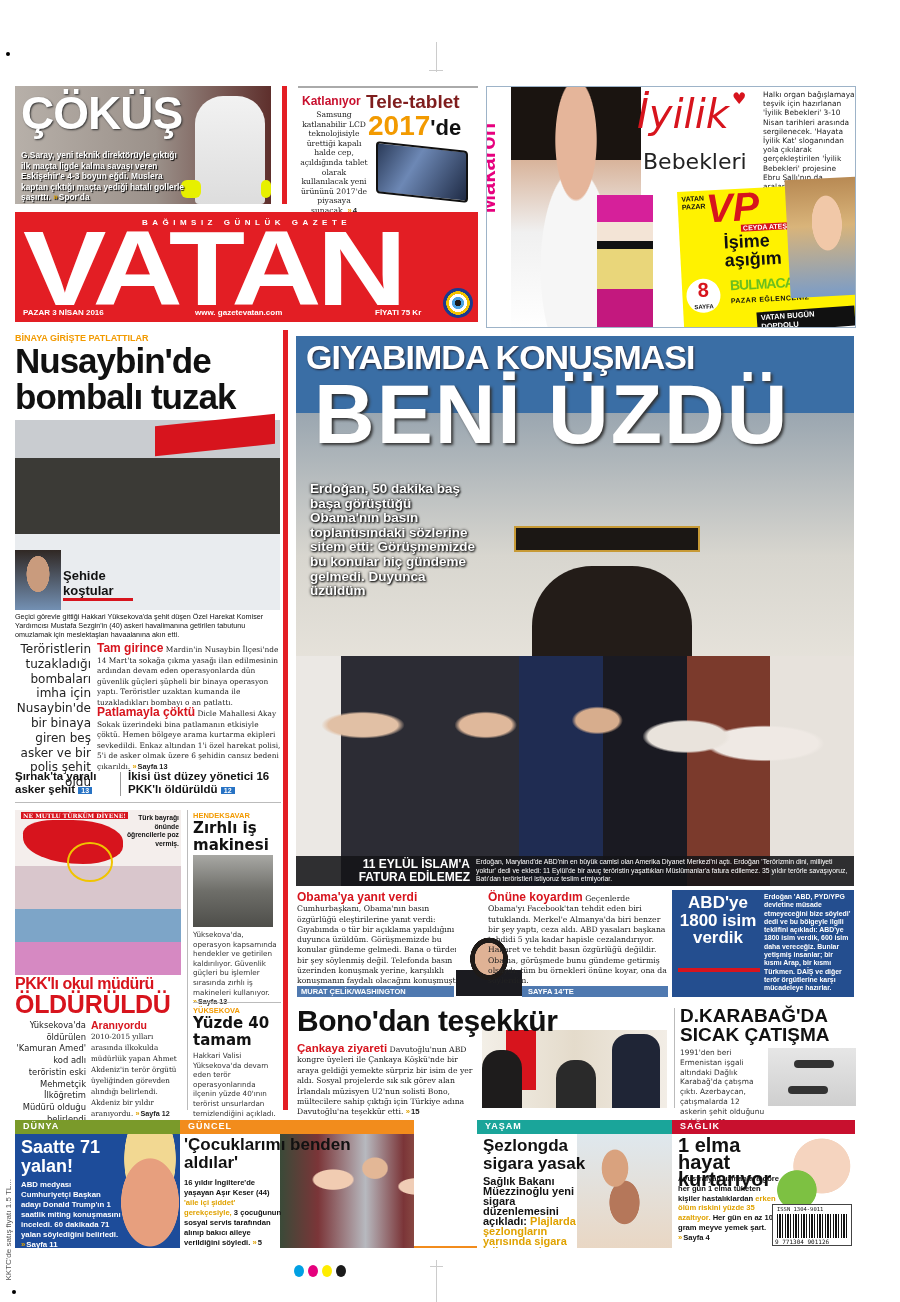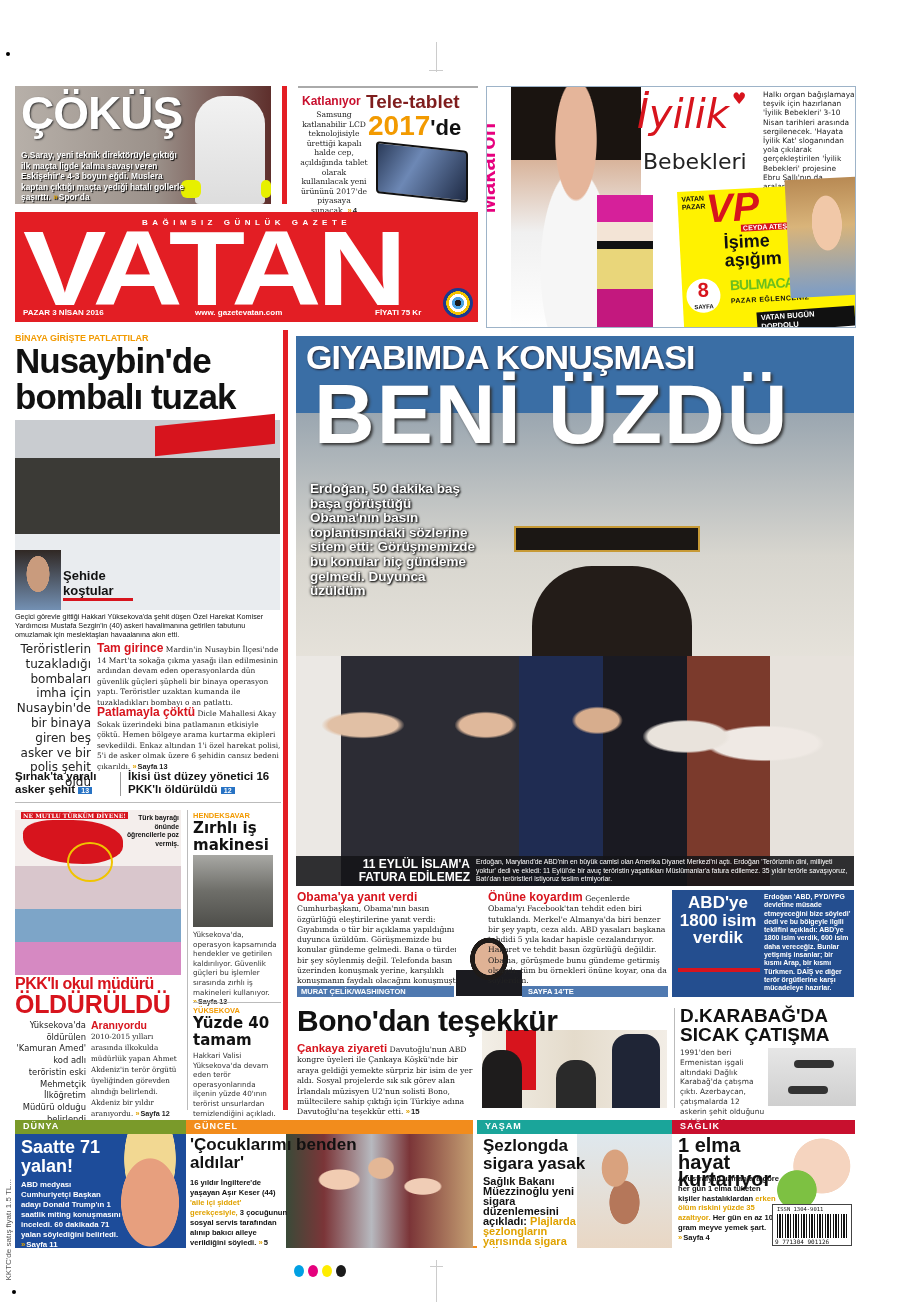--- a/index.html
+++ b/index.html
@@ -215,21 +215,21 @@
 <div class="abs" style="left:15px;top:1120px;width:175px;height:128px;background:#1d4c9a;overflow:hidden">
   <div class="sec-bar" style="background:#7a9a2a">DÜNYA</div>
   <div class="abs" style="left:90px;top:14px;width:90px;height:114px;background:radial-gradient(ellipse at 50% 60%,#e79f7e 0 45%,transparent 46%),radial-gradient(ellipse at 50% 22%,#f2d892 0 40%,transparent 41%),#1d4c9a"></div>
   <div class="abs cond" style="left:6px;top:18px;width:82px;font-size:18px;line-height:19px;font-weight:bold;color:#fff">Saatte 71 yalan!</div>
   <div class="abs cond" style="left:6px;top:60px;width:100px;font-size:7.8px;line-height:10px;font-weight:bold;color:#fff">
     <span>ABD medyası Cumhuriyetçi Başkan adayı Donald Trump'ın 1 saatlik miting konuşmasını inceledi. 60 dakikada 71 yalan söylediğini belirledi.</span>
     <span class="ref">Sayfa 11</span>
   </div>
 </div>
 
-<div class="abs" style="left:186px;top:1120px;width:287px;height:128px;background:#fff;overflow:hidden">
+<div class="abs" style="left:180px;top:1120px;width:234px;height:128px;background:#fff;overflow:hidden">
   <div class="sec-bar" style="background:#f28c1c">GÜNCEL</div>
   <div class="abs" style="left:100px;top:14px;width:190px;height:114px;background:radial-gradient(ellipse at 28% 40%,#f1ccb2 0 10%,transparent 11%),radial-gradient(ellipse at 50% 30%,#e3b796 0 9%,transparent 10%),radial-gradient(ellipse at 72% 46%,#f0cdb6 0 9%,transparent 10%),linear-gradient(90deg,#3a4a38,#7b3538 20%,#b7b9bf 45%,#7b3538 65%,#c9a576)"></div>
   <div class="abs cond" style="left:4px;top:16px;width:180px;font-size:17px;line-height:18px;font-weight:900;color:#111;z-index:2">'Çocuklarımı benden aldılar'</div>
   <div class="abs cond" style="left:4px;top:58px;width:100px;font-size:7.6px;line-height:10px;font-weight:bold;color:#111">
     <span>16 yıldır İngiltere'de yaşayan Aşır Keser (44)</span>
     <span style="color:#e0a200">'aile içi şiddet' gerekçesiyle,</span>
     <span>3 çocuğunun sosyal servis tarafından alınıp bakıcı aileye verildiğini söyledi.</span>
     <span class="ref">5</span>
   </div>
 </div>

